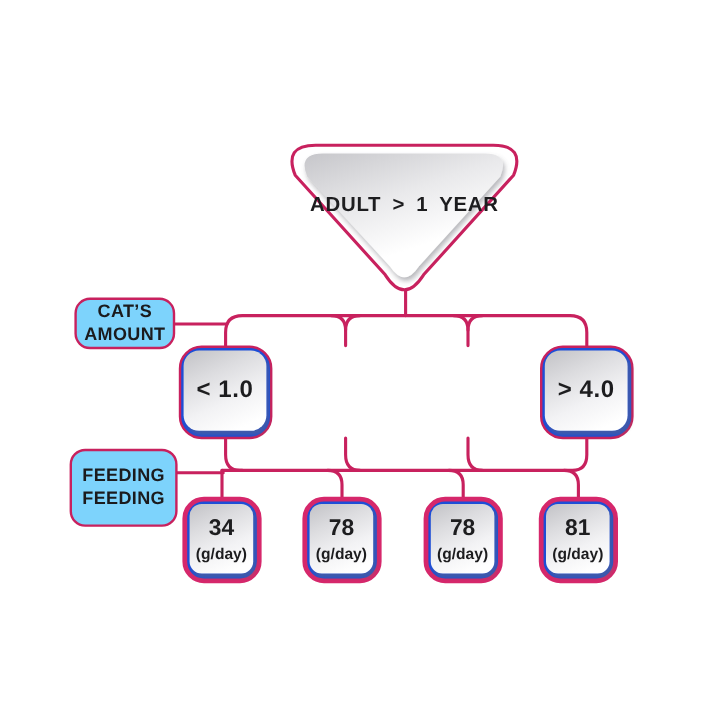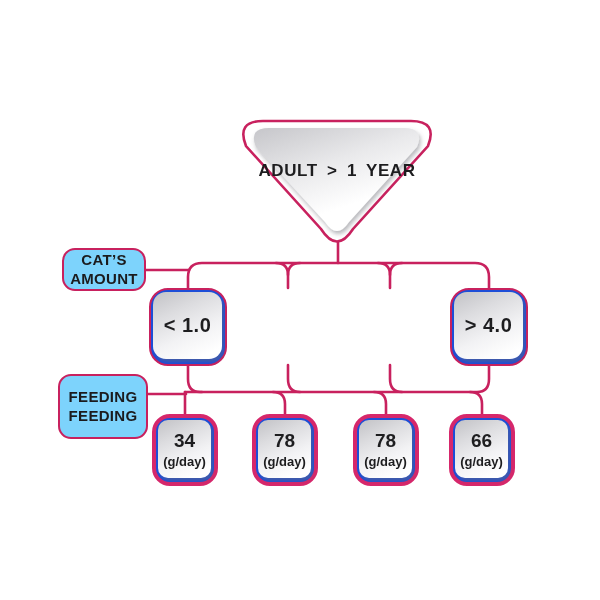--- a/index.html
+++ b/index.html
@@ -138,18 +138,18 @@
     </div>
   </div>
   <div class="node amount-node a3">
     <div class="sheet">
       <span class="amt">78</span>
       <span class="unit">(g/day)</span>
     </div>
   </div>
   <div class="node amount-node a4">
     <div class="sheet">
-      <span class="amt">66</span>
+      <span class="amt">81</span>
       <span class="unit">(g/day)</span>
     </div>
   </div>
 
 </div>
 
 </body></html>

